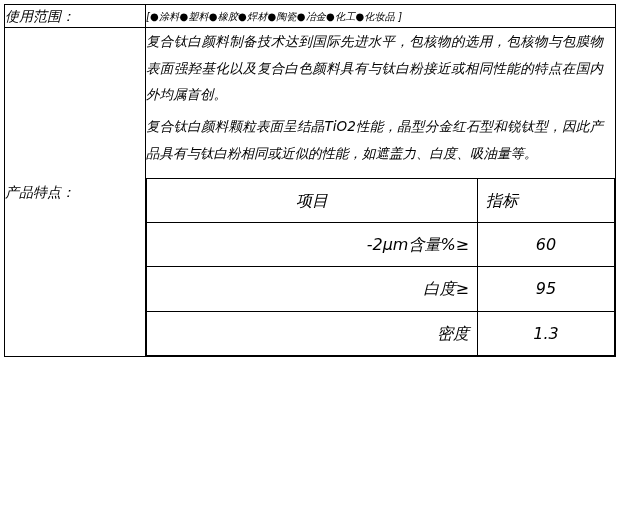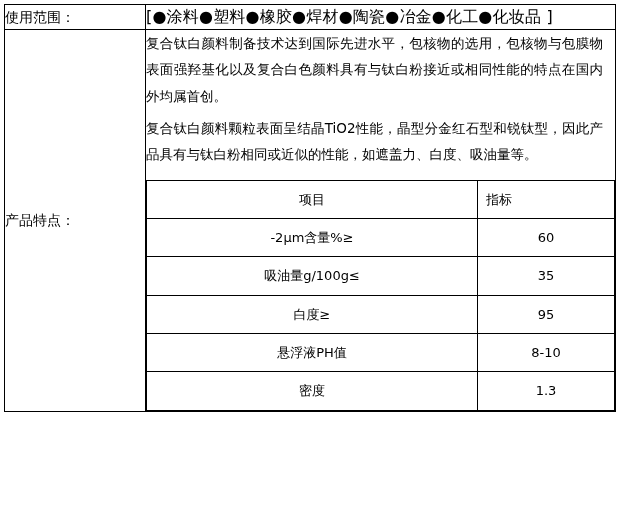--- a/index.html
+++ b/index.html
@@ -18,37 +18,38 @@
     position: relative;
     width: 618px;
     height: 512px;
     box-sizing: border-box;
   }
   table.outer {
     border-collapse: collapse;
     width: 612px;
     margin: 4px 0 0 4px;
     table-layout: fixed;
+    font-style: italic;
   }
   table.outer > tbody > tr > td {
     border: 1px solid #000000;
     vertical-align: middle;
     padding: 0;
   }
   td.label-cell {
     width: 140px;
     text-align: left;
     padding: 8px 0 8px 10px;
     font-size: 14px;
     line-height: 1.6;
     vertical-align: middle;
   }
   td.scope-value {
     padding: 8px 10px;
-    font-size: 16px;
+    font-size: 10px;
     line-height: 1.5;
     letter-spacing: 0.2px;
   }
   td.feature-value {
     padding: 10px 12px 12px 12px;
     font-size: 13.5px;
     line-height: 1.95;
     vertical-align: top;
   }
   .feature-para {
@@ -60,34 +61,34 @@
     margin-top: 6px;
   }
   table.spec {
     border-collapse: collapse;
     margin: 12px 0 0 0;
     width: 100%;
     table-layout: fixed;
   }
   table.spec td, table.spec th {
     border: 1px solid #000000;
-    font-size: 13px;
+    font-size: 16px;
     font-weight: normal;
     padding: 6px 8px;
     height: 22px;
   }
   table.spec th.item-head {
     text-align: center;
   }
   table.spec th.value-head {
     text-align: left;
     width: 120px;
   }
   table.spec td.item {
-    text-align: center;
+    text-align: right;
   }
   table.spec td.value {
     text-align: center;
     width: 120px;
   }
   .tight td {
     padding-top: 3px;
     padding-bottom: 3px;
   }
 </style>
@@ -117,30 +118,22 @@
             <tbody>
               <tr>
                 <th class="item-head">项目</th>
                 <th class="value-head">指标</th>
               </tr>
               <tr>
                 <td class="item">-2μm含量%≥</td>
                 <td class="value">60</td>
               </tr>
               <tr>
-                <td class="item">吸油量g/100g≤</td>
-                <td class="value">35</td>
-              </tr>
-              <tr>
                 <td class="item">白度≥</td>
                 <td class="value">95</td>
-              </tr>
-              <tr class="tight">
-                <td class="item">悬浮液PH值</td>
-                <td class="value">8-10</td>
               </tr>
               <tr>
                 <td class="item">密度</td>
                 <td class="value">1.3</td>
               </tr>
             </tbody>
           </table>
         </td>
       </tr>
     </tbody>

